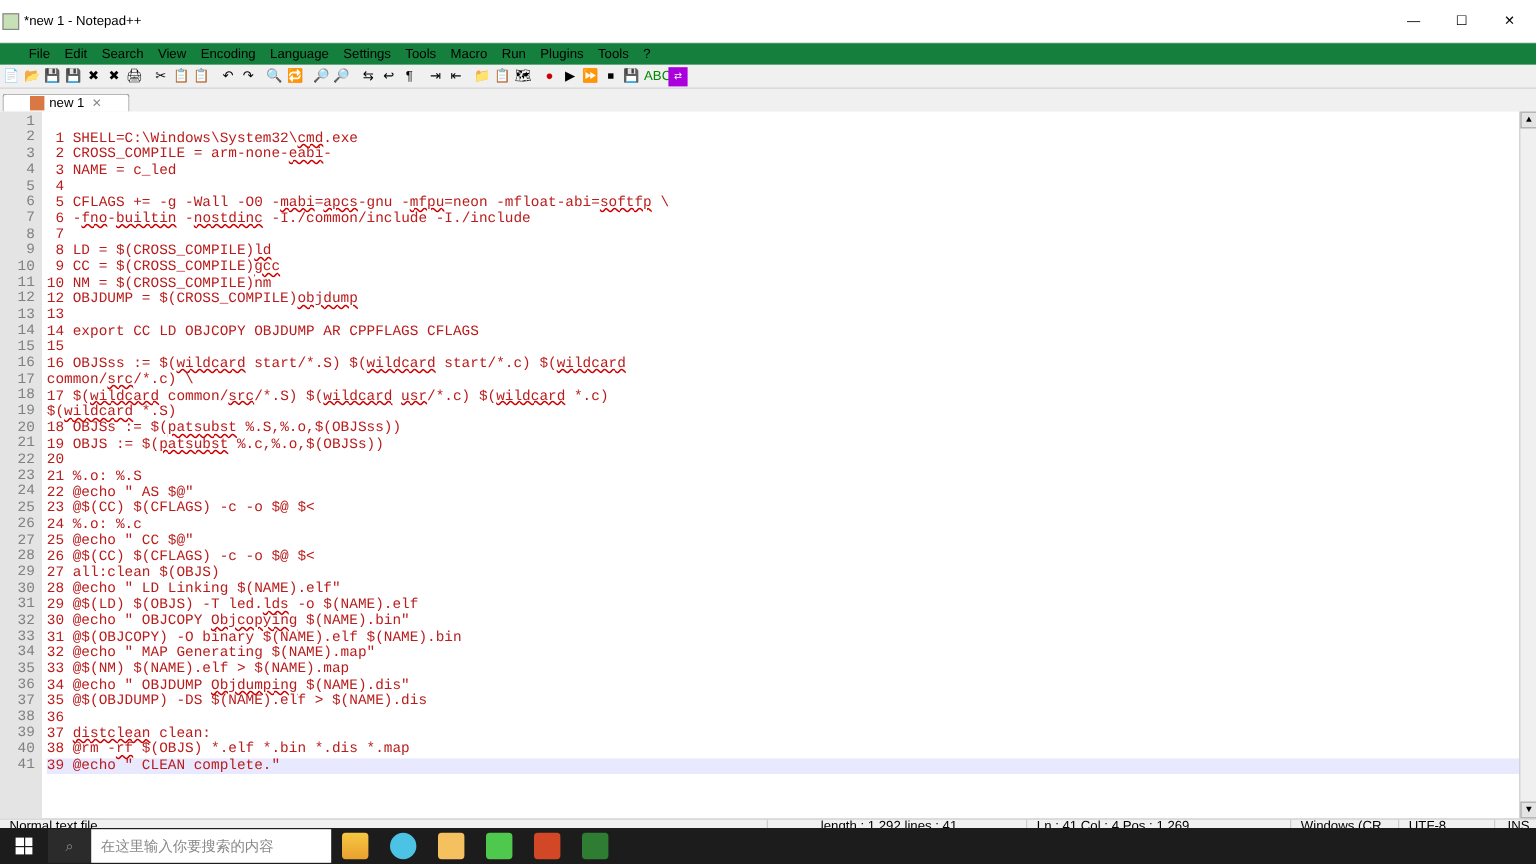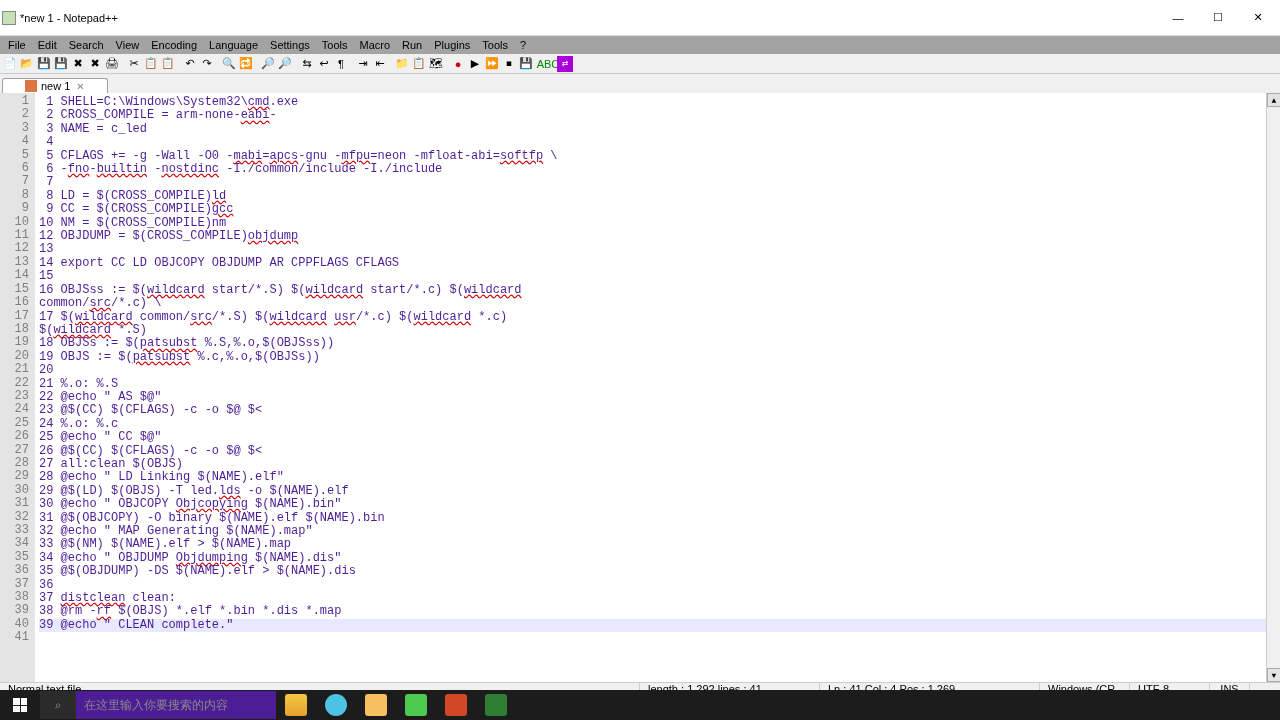--- a/index.html
+++ b/index.html
@@ -29,22 +29,22 @@
 .titlebar-controls { display: flex; }
 .titlebar-btn {
   width: 40px; height: 20px;
   display: flex; align-items: center; justify-content: center;
   font-size: 11px;
 }
 .menubar {
   display: flex;
   height: 18px;
   align-items: center;
-  padding: 0 2px;
-  background: #a3a3a3;
+  padding: 0 18px;
+  background: #15803d;
 }
 .menubar span { padding: 0 6px; font-size: 11px; }
 .toolbar {
   display: flex;
   align-items: center;
   height: 20px;
   padding: 0 2px;
   gap: 1px;
   background: #f0f0f0;
   border-bottom: 1px solid #ccc;
@@ -93,22 +93,22 @@
   padding-right: 6px;
   color: #808080;
   line-height: 13.4px;
   padding-top: 2px;
 }
 .code {
   flex: 1;
   white-space: pre;
   line-height: 13.4px;
   padding-left: 4px;
-  padding-top: 3px;
-  color: #4c1d95;
+  padding-top: 16px;
+  color: #b91c1c;
   position: relative;
 }
 .code-line { display: block; }
 .code-line.current { background: #e8e8ff; }
 .underline { text-decoration: underline; text-decoration-color: #c00; text-decoration-style: wavy; }
 .vscroll {
   position: absolute;
   right: 0; top: 0; bottom: 0;
   width: 14px;
   background: #f0f0f0;
@@ -126,21 +126,21 @@
 .statusbar {
   height: 20px;
   display: flex;
   align-items: flex-start;
   font-size: 11px;
   background: #f0f0f0;
   border-top: 1px solid #ccc;
 }
 .statusbar > div { padding: 0 8px; border-right: 1px solid #ccc; }
 .sb-left { flex: 0 0 640px; }
-.sb-length { flex: 0 0 180px; }
+.sb-length { flex: 0 0 180px; margin-left: 36px; }
 .sb-pos { flex: 0 0 220px; }
 .sb-eol { flex: 0 0 90px; }
 .sb-enc { flex: 0 0 80px; }
 .sb-ins { flex: 0 0 40px; text-align: center; }
 .hscroll {
   height: 14px;
   background: #f0f0f0;
   border-top: 1px solid #ccc;
   display: flex;
 }
@@ -170,21 +170,21 @@
 }
 .win-logo > div { background: #fff; }
 .search-btn {
   width: 36px; height: 28px;
   display: flex; align-items: center; justify-content: center;
   background: #2b2b2b;
   color: #888;
 }
 .search-box {
   width: 200px; height: 28px;
-  background: #4c1d95;
+  background: #ffffff;
   color: #888;
   display: flex; align-items: center;
   padding: 0 8px;
   font-size: 12px;
 }
 .tb-task {
   width: 40px; height: 30px;
   display: flex; align-items: center; justify-content: center;
 }
 .task-icon { width: 22px; height: 22px; border-radius: 3px; }

